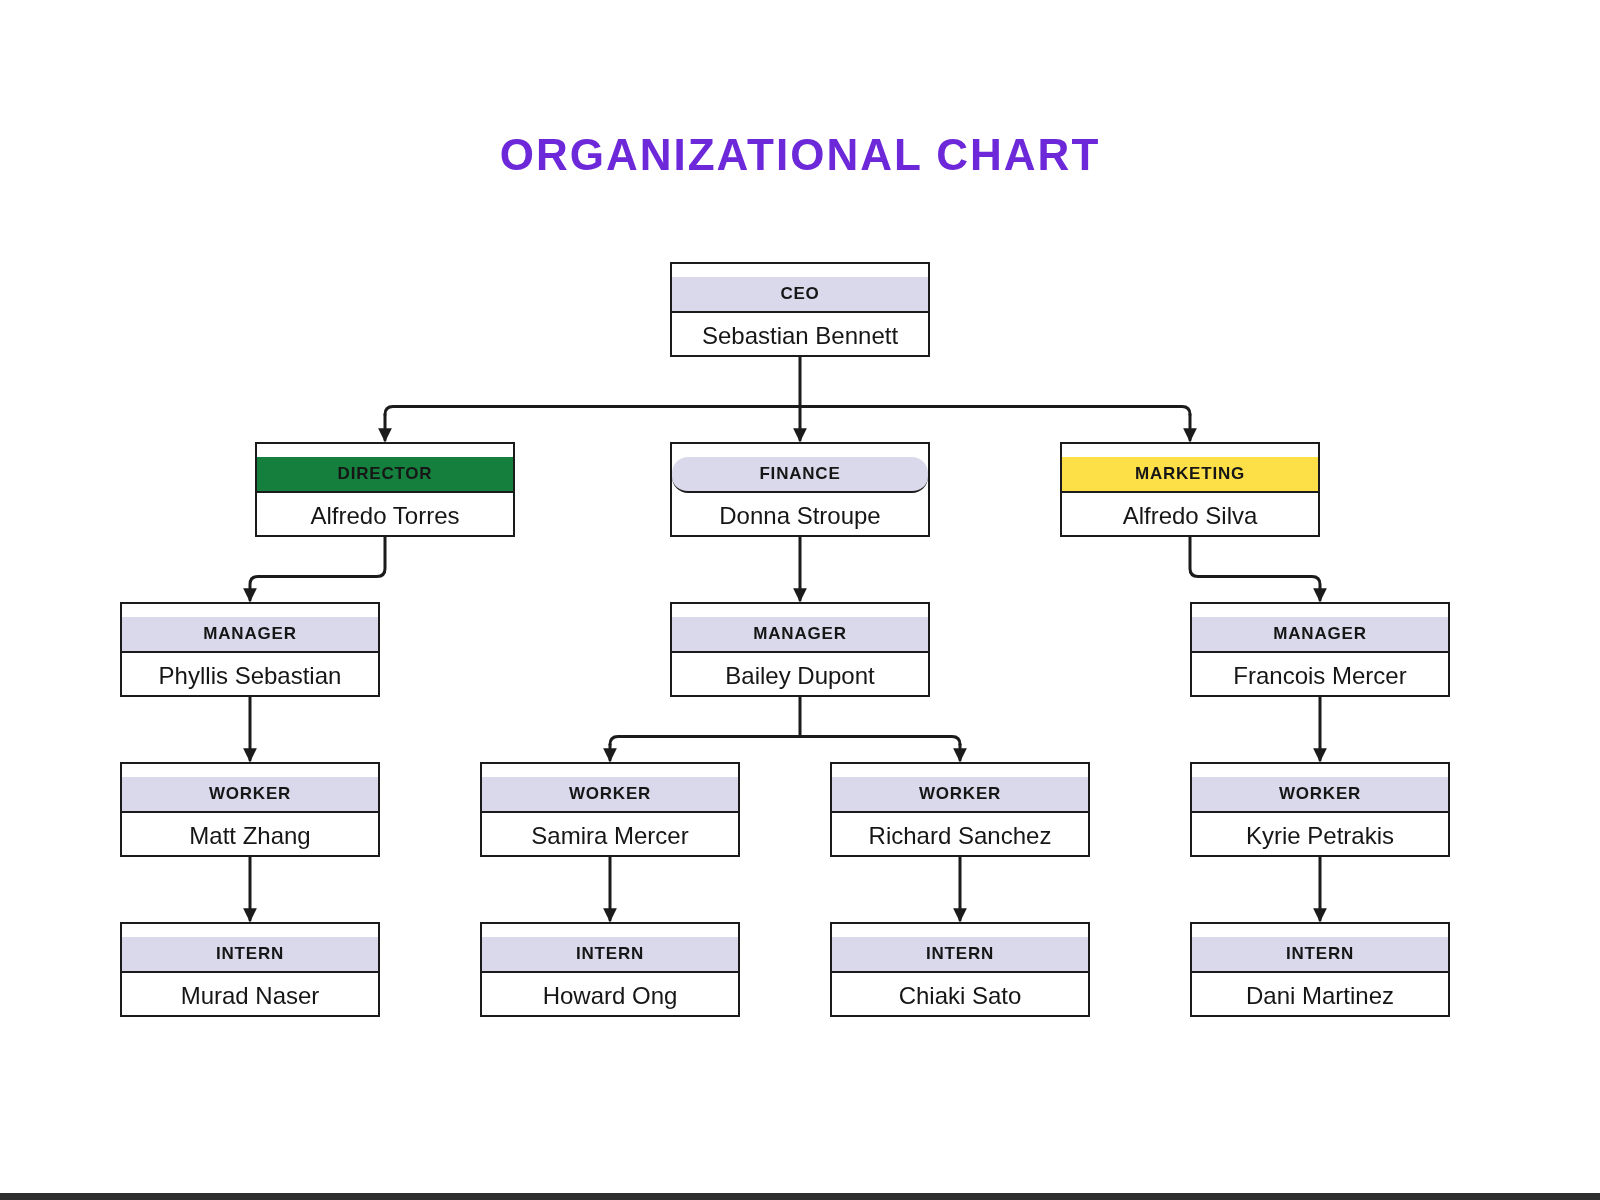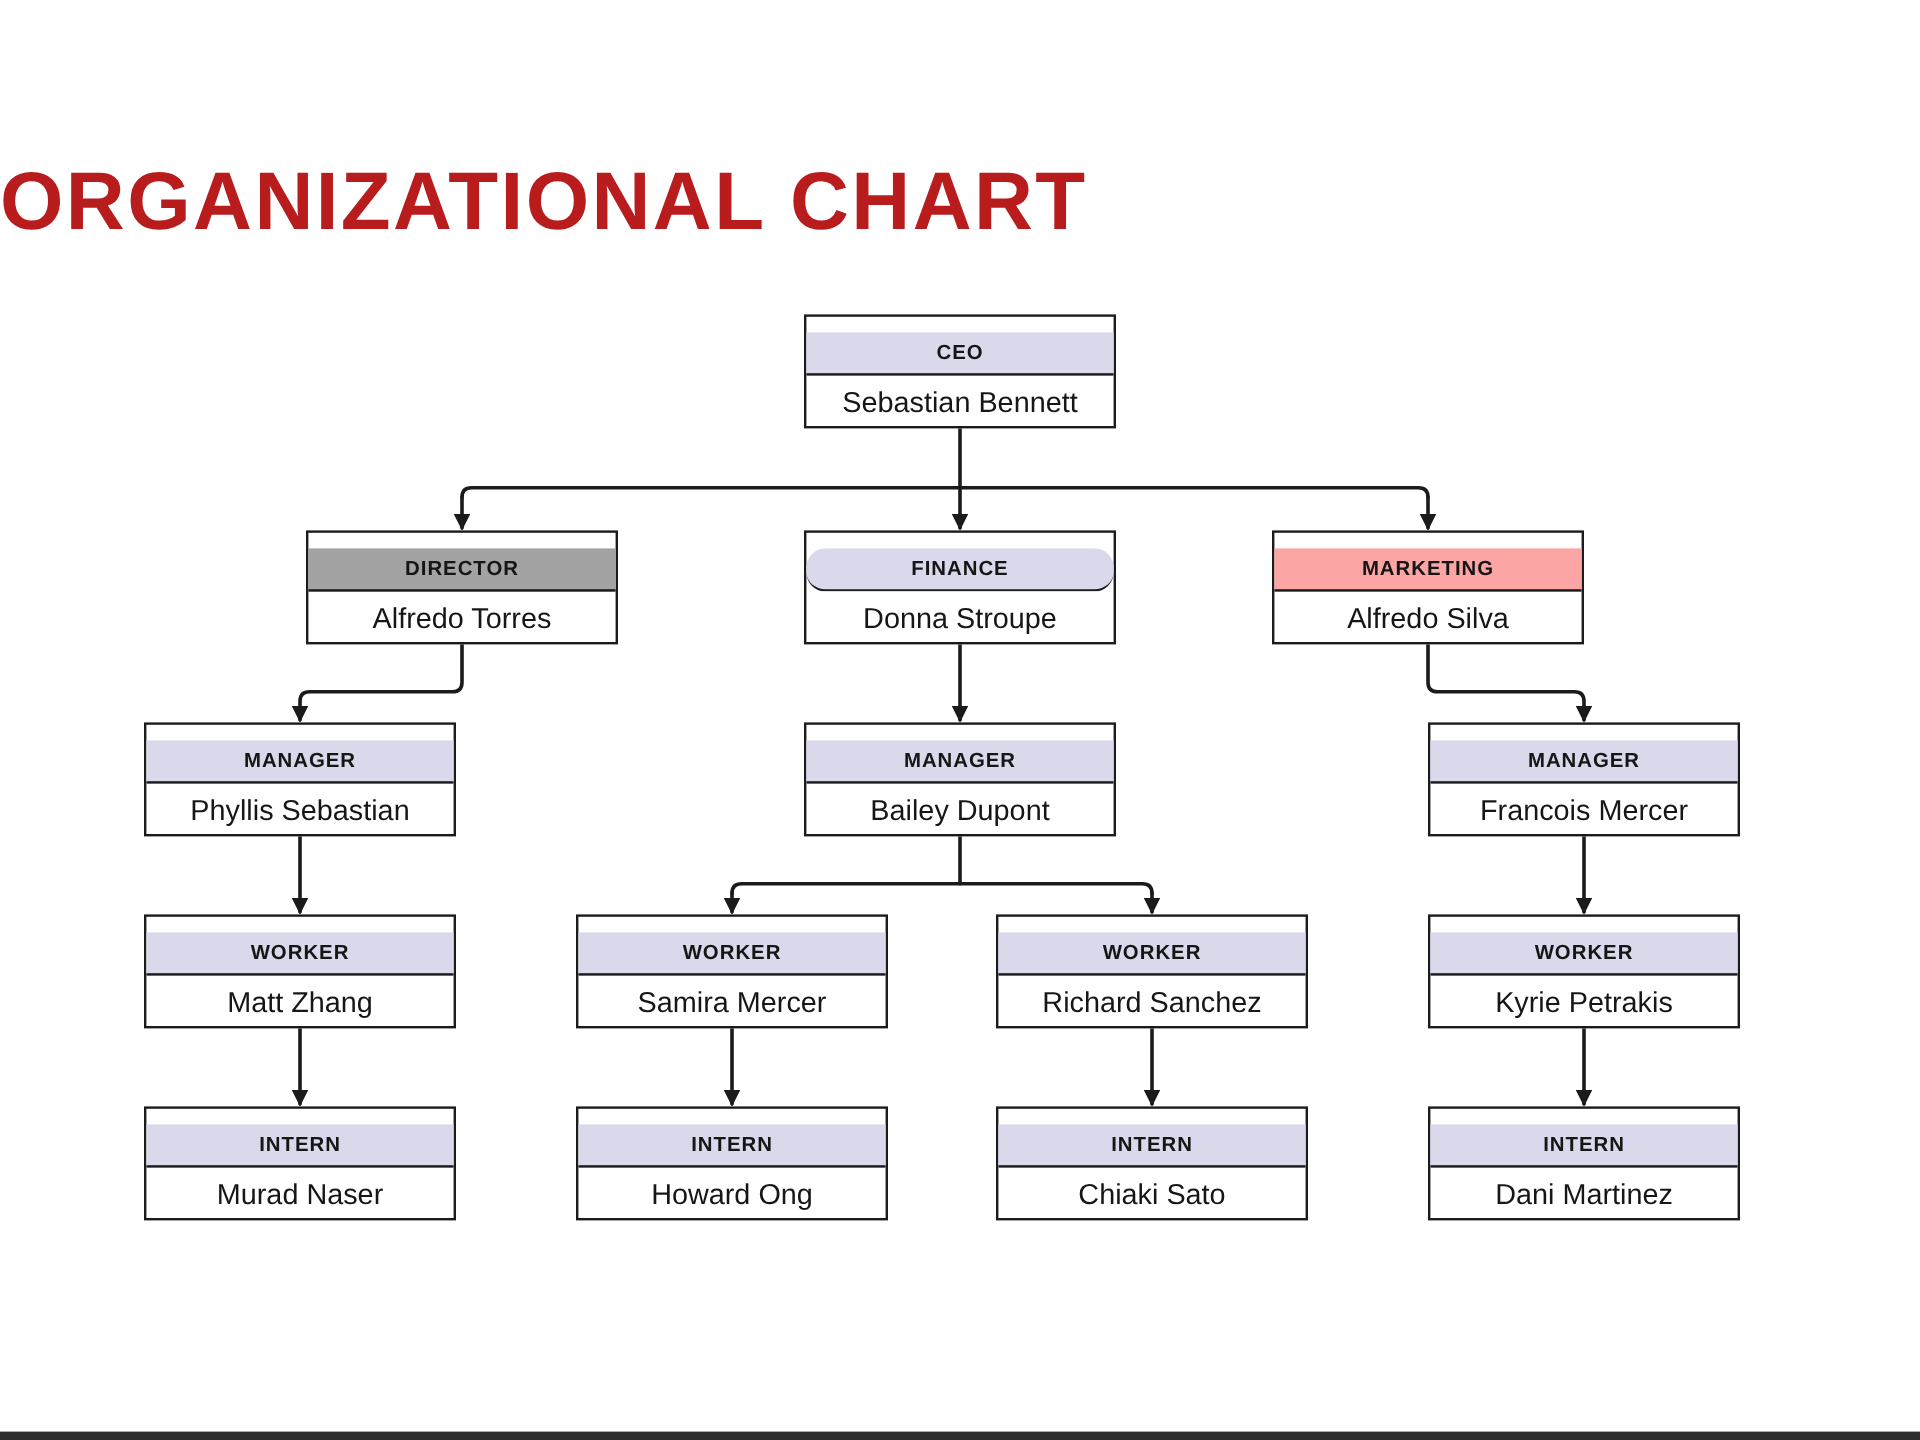--- a/index.html
+++ b/index.html
@@ -13,25 +13,25 @@
     width: 1600px;
     height: 1200px;
     background: #ffffff;
     overflow: hidden;
   }
   .chart-title {
     position: absolute;
     top: 131px;
     left: 0;
     width: 100%;
-    text-align: left;
-    font-size: 68px;
+    text-align: center;
+    font-size: 44px;
     font-weight: 800;
     letter-spacing: 2px;
-    color: #b91c1c;
+    color: #6d28d9;
     line-height: 1.1;
   }
   svg.edges {
     position: absolute;
     top: 0; left: 0;
     width: 1600px;
     height: 1200px;
   }
   .node {
     position: absolute;
@@ -105,29 +105,29 @@
         <path d="M1320,857 L1320,920" fill="none" stroke="#1b1b1b" stroke-width="3" stroke-linecap="round" marker-end="url(#arrowhead)"></path>
       </g>
   </svg>
 
   <div id="nodes">
       <div class="node" style="left: 670px; top: 262px; border-color: rgb(27, 27, 27);">
         <div class="node-header" style="background: rgb(218, 217, 236); border-color: rgb(27, 27, 27);">CEO</div>
         <div class="node-body">Sebastian Bennett</div>
       </div>
       <div class="node" style="left: 255px; top: 442px; border-color: rgb(27, 27, 27);">
-        <div class="node-header" style="background: #a3a3a3; border-color: rgb(27, 27, 27);">DIRECTOR</div>
+        <div class="node-header" style="background: #15803d; border-color: rgb(27, 27, 27);">DIRECTOR</div>
         <div class="node-body">Alfredo Torres</div>
       </div>
       <div class="node" style="left: 670px; top: 442px; border-color: rgb(27, 27, 27);">
         <div class="node-header" style="background: rgb(218, 217, 236); border-color: rgb(27, 27, 27); border-radius: 16px;">FINANCE</div>
         <div class="node-body">Donna Stroupe</div>
       </div>
       <div class="node" style="left: 1060px; top: 442px; border-color: rgb(27, 27, 27);">
-        <div class="node-header" style="background: #fca5a5; border-color: rgb(27, 27, 27); text-align: center;">MARKETING</div>
+        <div class="node-header" style="background: #fde047; border-color: rgb(27, 27, 27); text-align: center;">MARKETING</div>
         <div class="node-body">Alfredo Silva</div>
       </div>
       <div class="node" style="left: 120px; top: 602px; border-color: rgb(27, 27, 27);">
         <div class="node-header" style="background: rgb(218, 217, 236); border-color: rgb(27, 27, 27);">MANAGER</div>
         <div class="node-body">Phyllis Sebastian</div>
       </div>
       <div class="node" style="left: 670px; top: 602px; border-color: rgb(27, 27, 27);">
         <div class="node-header" style="background: rgb(218, 217, 236); border-color: rgb(27, 27, 27);">MANAGER</div>
         <div class="node-body">Bailey Dupont</div>
       </div>

